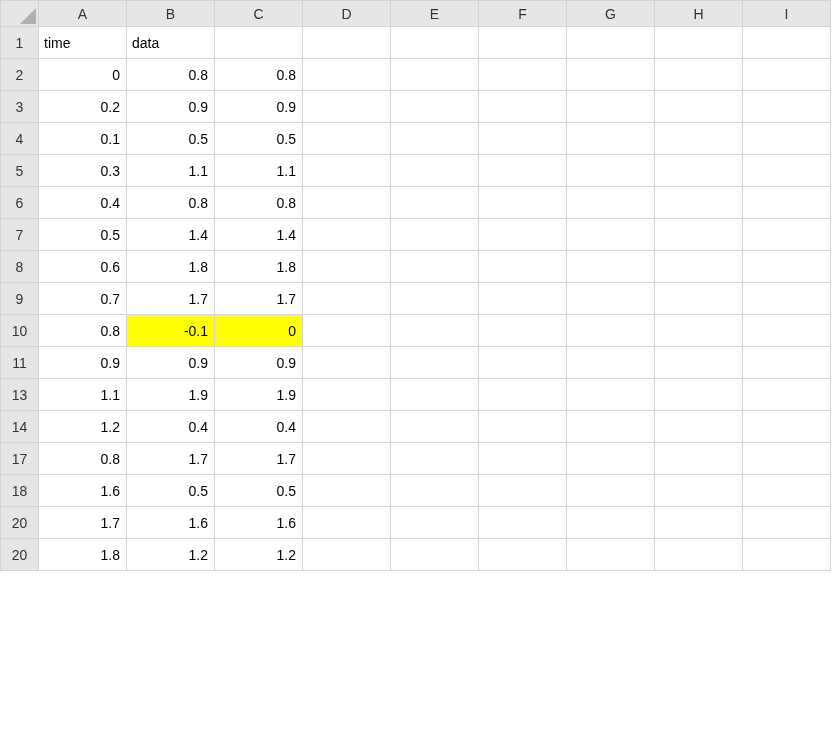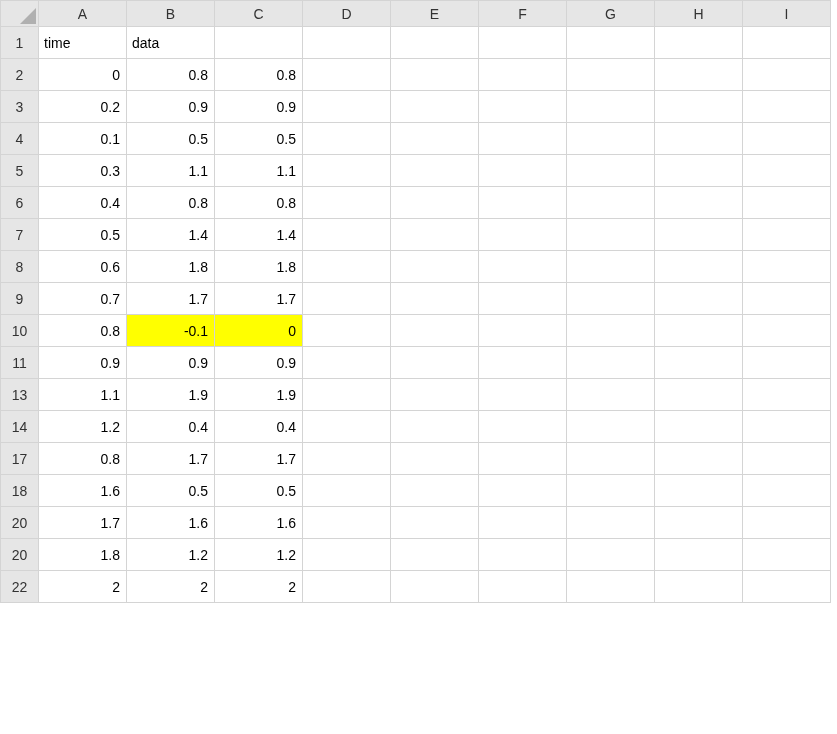--- a/index.html
+++ b/index.html
@@ -272,26 +272,14 @@
         <td class="num">1.8</td>
         <td class="num">1.2</td>
         <td class="num">1.2</td>
         <td class=""></td>
         <td class=""></td>
         <td class=""></td>
         <td class=""></td>
         <td class=""></td>
         <td class=""></td>
       </tr>
-      <tr>
-        <th class="row-head">22</th>
-        <td class="num">2</td>
-        <td class="num">2</td>
-        <td class="num">2</td>
-        <td class=""></td>
-        <td class=""></td>
-        <td class=""></td>
-        <td class=""></td>
-        <td class=""></td>
-        <td class=""></td>
-      </tr>
     </tbody>
 </table>
 
 </body></html>

